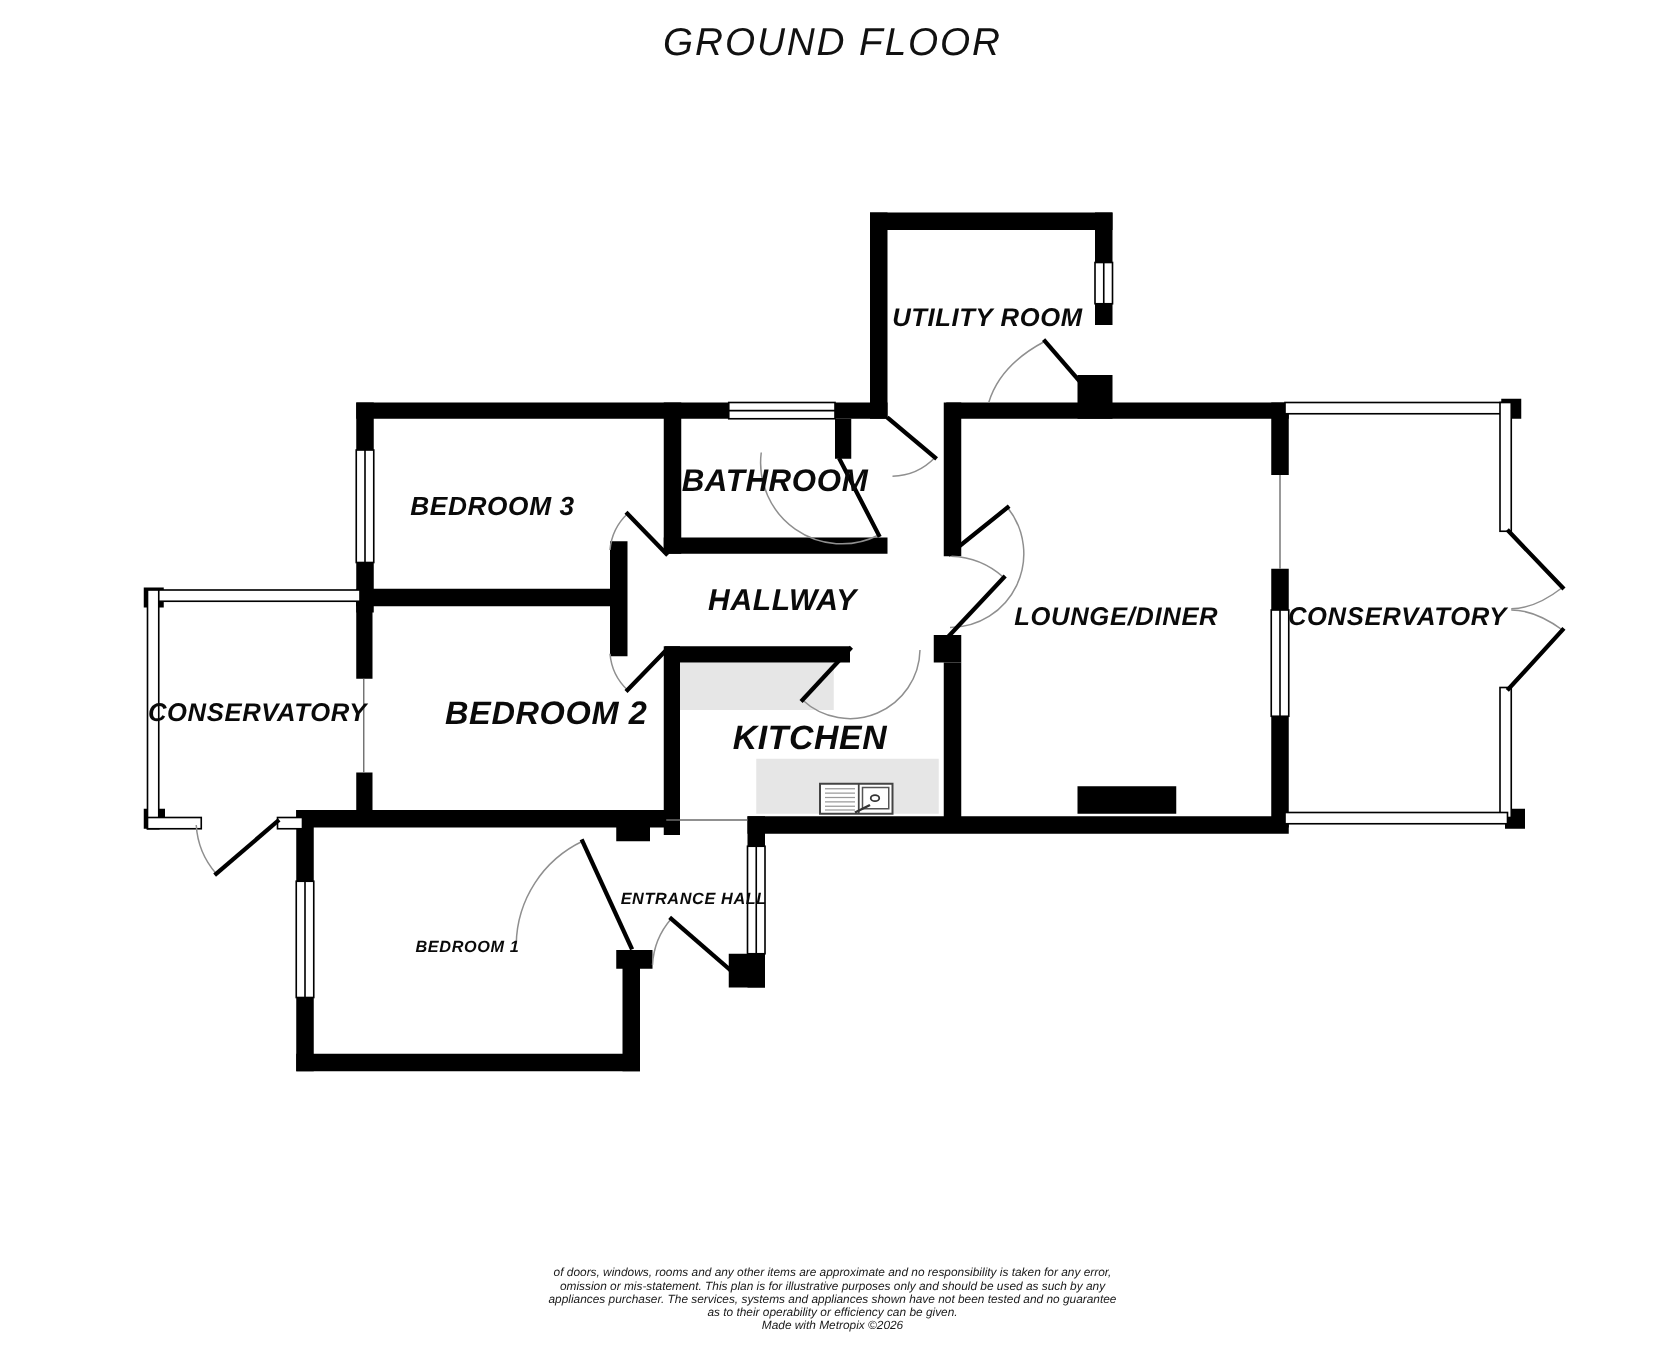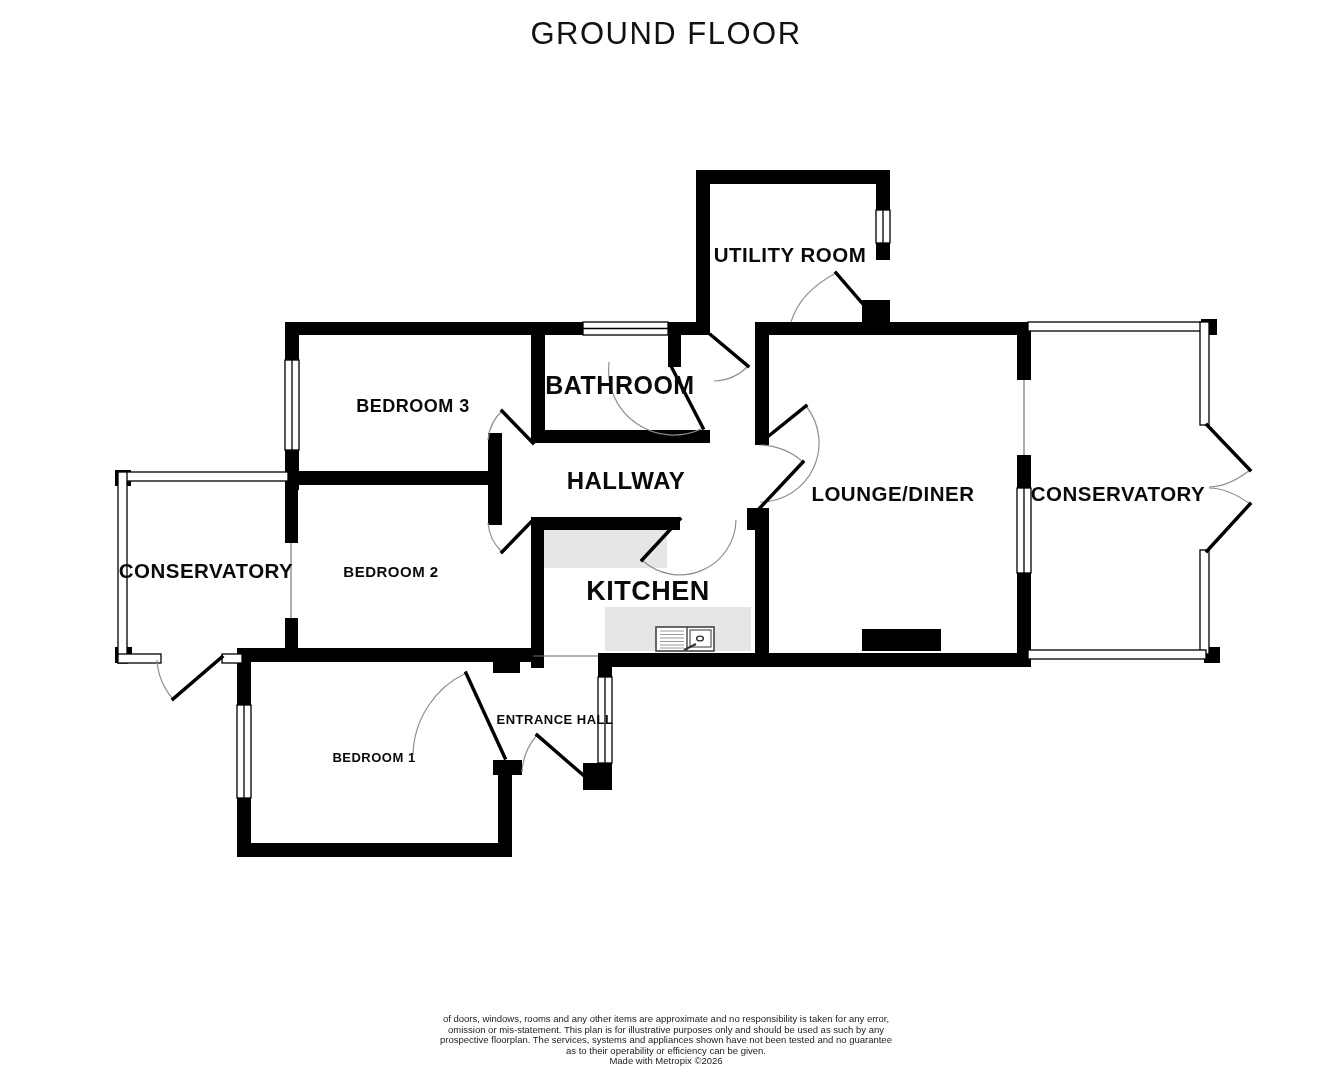--- a/index.html
+++ b/index.html
@@ -1,18 +1,18 @@
 <!DOCTYPE html>
 <html><head>
 <meta charset="utf-8">
 <style>
   html,body{margin:0;padding:0;background:#ffffff;}
   body{width:1332px;height:1080px;position:relative;overflow:hidden;
        font-family:"Liberation Sans",sans-serif;color:#000;}
-  .stage{position:absolute;left:0;top:0;width:1332px;height:1080px;}
+  .stage{position:absolute;left:0;top:0;width:1332px;height:1080px;font-style:italic;}
   svg.plan{position:absolute;left:0;top:0;}
   .title{position:absolute;left:0;top:16px;width:100%;text-align:center;
          font-size:31px;letter-spacing:1.5px;color:#111;font-weight:400;}
   .room-label{position:absolute;transform:translate(-50%,-50%);
               font-weight:bold;white-space:nowrap;letter-spacing:.5px;color:#0a0a0a;}
   .footer{position:absolute;left:0;top:1014px;width:100%;text-align:center;
           font-size:9.5px;line-height:10.5px;color:#1a1a1a;}
   .footer .credit{margin-top:0;}
 </style>
 </head>
@@ -175,34 +175,34 @@
       <line x1="687" y1="627" x2="687" y2="651" stroke="#444444" stroke-width="1.4"></line>
       <rect x="690" y="630" width="21" height="17" fill="#ffffff" stroke="#555555" stroke-width="1.2"></rect>
       <ellipse cx="700" cy="638.5" rx="3.4" ry="2.4" fill="none" stroke="#333333" stroke-width="1.4"></ellipse>
       <path d="M684,650 L696,644" stroke="#333333" stroke-width="2"></path>
     </g>
   </svg>
 
   <div id="labels">
       <div class="room-label" style="left: 790px; top: 255px; font-size: 20.5px;">UTILITY ROOM</div>
       <div class="room-label" style="left: 620px; top: 385px; font-size: 25px;">BATHROOM</div>
-      <div class="room-label" style="left: 413px; top: 406px; font-size: 18px;">BEDROOM 3</div>
+      <div class="room-label" style="left: 394px; top: 406px; font-size: 21px;">BEDROOM 3</div>
       <div class="room-label" style="left: 626px; top: 481px; font-size: 24px;">HALLWAY</div>
       <div class="room-label" style="left: 893px; top: 494px; font-size: 20.5px;">LOUNGE/DINER</div>
       <div class="room-label" style="left: 1118px; top: 494px; font-size: 20.5px;">CONSERVATORY</div>
       <div class="room-label" style="left: 206px; top: 571px; font-size: 20.5px;">CONSERVATORY</div>
-      <div class="room-label" style="left: 391px; top: 571px; font-size: 15px;">BEDROOM 2</div>
+      <div class="room-label" style="left: 437px; top: 571px; font-size: 26px;">BEDROOM 2</div>
       <div class="room-label" style="left: 648px; top: 591px; font-size: 27px;">KITCHEN</div>
       <div class="room-label" style="left: 374px; top: 757px; font-size: 13px;">BEDROOM 1</div>
       <div class="room-label" style="left: 555px; top: 719px; font-size: 13px;">ENTRANCE HALL</div>
     </div>
 
   <div class="footer">
     <div id="disclaimer">
         <div>of doors, windows, rooms and any other items are approximate and no responsibility is taken for any error,</div>
         <div>omission or mis-statement. This plan is for illustrative purposes only and should be used as such by any</div>
-        <div>prospective floorplan. The services, systems and appliances shown have not been tested and no guarantee</div>
+        <div>appliances purchaser. The services, systems and appliances shown have not been tested and no guarantee</div>
         <div>as to their operability or efficiency can be given.</div>
       </div>
     <div class="credit">Made with Metropix ©2026</div>
   </div>
 
 </div>
 
 </body></html>

